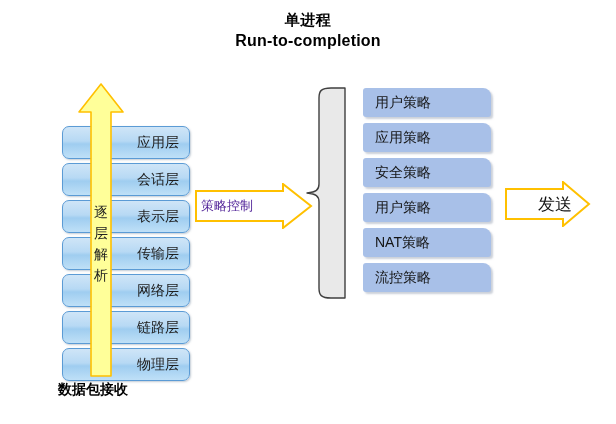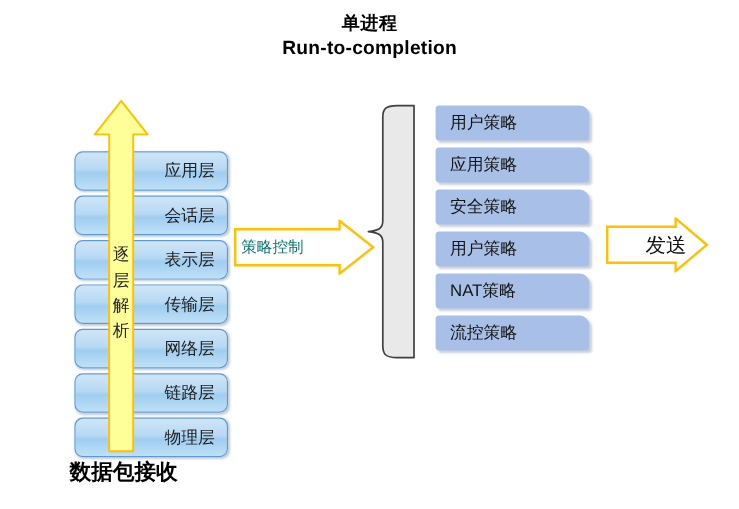--- a/index.html
+++ b/index.html
@@ -44,30 +44,30 @@
   .up-arrow-text{
     position:absolute;left:0;top:120px;width:48px;
     text-align:center;font-size:14px;color:#222;
     line-height:21px;
   }
   .up-arrow-text span{display:block;}
 
   
   .caption-bottom{
     position:absolute;left:58px;top:381px;
-    font-size:18px;font-weight:bold;color:#000;white-space:nowrap;
+    font-size:14px;font-weight:bold;color:#000;white-space:nowrap;
   }
 
   
   .mid-arrow{position:absolute;left:195px;top:183px;width:118px;height:46px;}
   .mid-arrow svg{display:block;}
   .mid-arrow-text{
     position:absolute;left:6px;top:0;height:46px;width:82px;
     display:flex;align-items:center;
-    font-size:13px;color:#0f766e;white-space:nowrap;
+    font-size:13px;color:#4c1d95;white-space:nowrap;
   }
 
   
   .brace{position:absolute;left:305px;top:86px;width:42px;height:214px;}
   .brace svg{display:block;}
 
   
   .policy-list{position:absolute;left:363px;top:88px;width:128px;}
   .policy-box{
     position:relative;height:29px;margin-bottom:6px;

